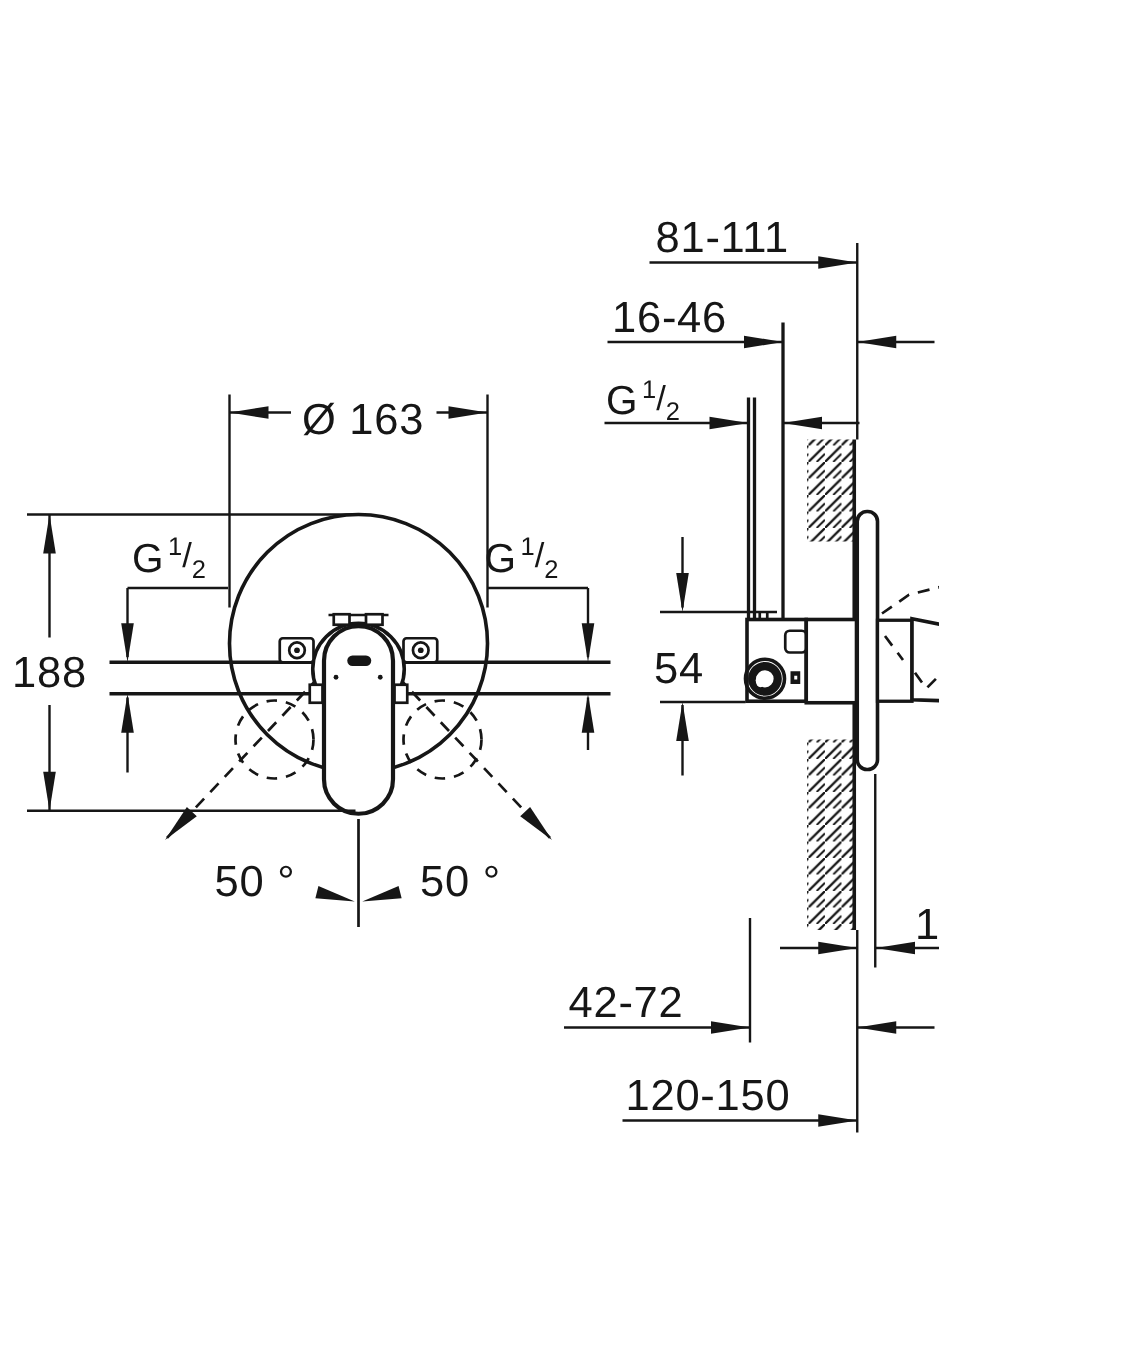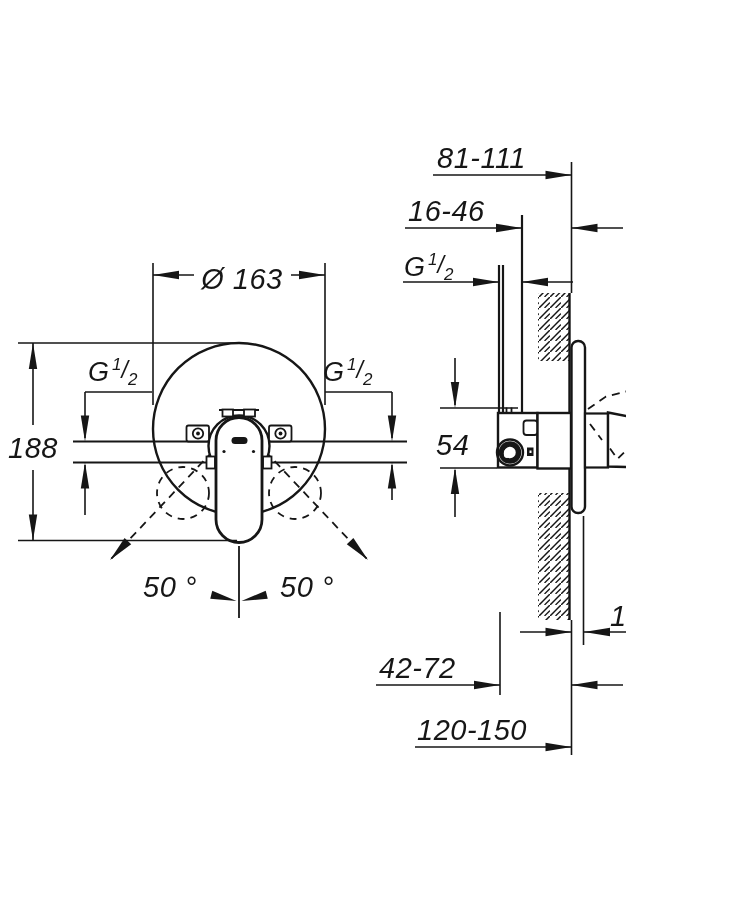--- a/index.html
+++ b/index.html
@@ -1,16 +1,16 @@
 <!DOCTYPE html>
 <html><head>
 <meta charset="utf-8">
 <style>
   html,body{margin:0;padding:0;background:#ffffff;}
-  .canvas{position:relative;width:626px;height:900px;background:#ffffff;overflow:hidden;font-style:italic;}
+  .canvas{position:relative;width:626px;height:900px;background:#ffffff;overflow:hidden;}
   svg{display:block;}
   svg text{font-family:"Liberation Sans", sans-serif;fill:#161616;}
   .dim-num{font-size:29px;letter-spacing:0.5px;}
   .g-main{font-size:27px;}
   .g-small{font-size:17px;}
   .g-slash{font-size:23px;}
   .s{stroke:#161616;fill:none;}
   .w24{stroke-width:2.4;}
   .w22{stroke-width:2.2;}
   .w18{stroke-width:1.8;}

